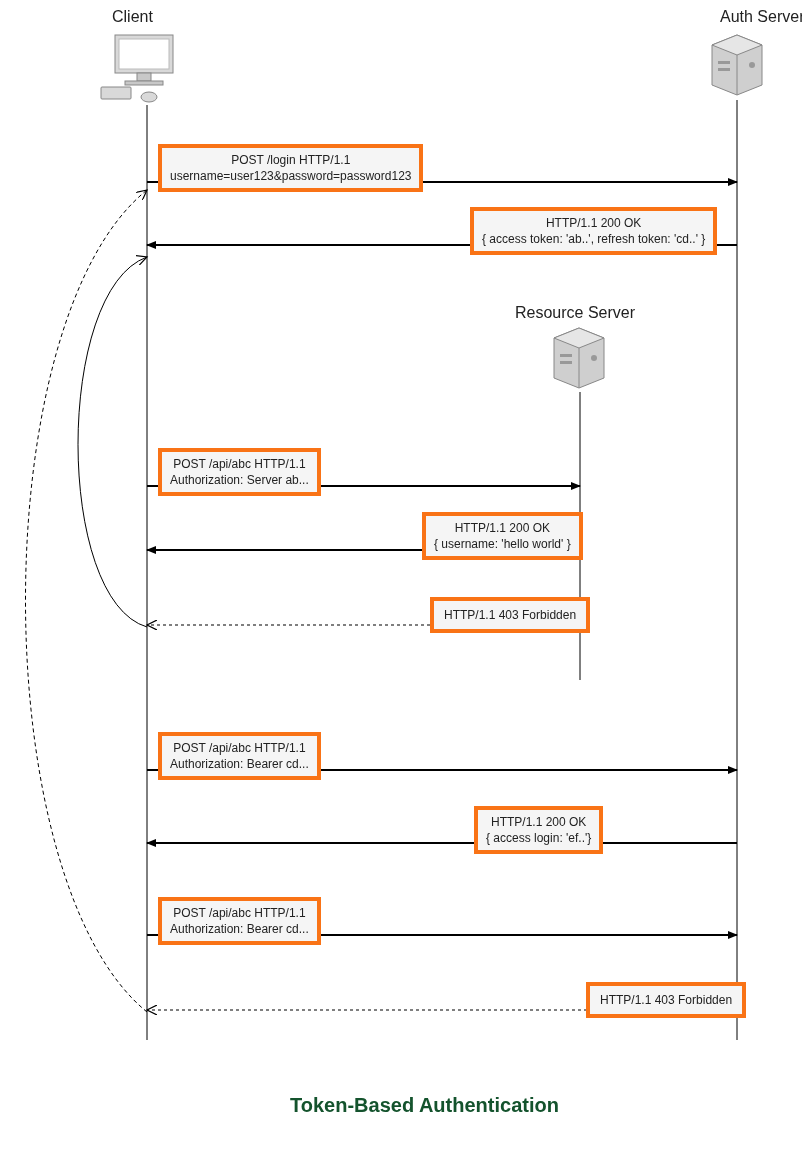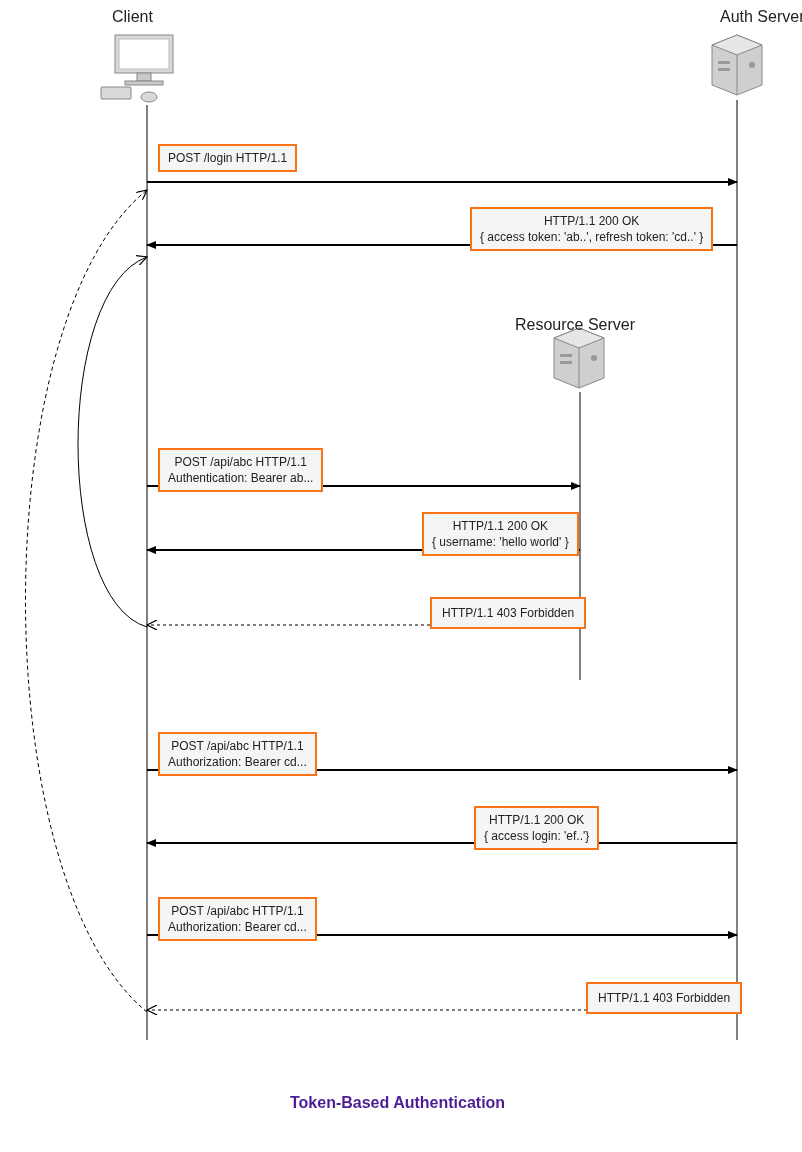--- a/index.html
+++ b/index.html
@@ -18,34 +18,34 @@
   }
   .actor-label {
     position: absolute;
     font-size: 16px;
     color: #222;
     white-space: nowrap;
   }
   .msg-box {
     position: absolute;
     background: #f5f5f5;
-    border: 2px solid #f97316;
+    border: 4px solid #f97316;
     padding: 4px 8px;
     font-size: 12px;
     line-height: 1.35;
     color: #222;
     text-align: center;
     white-space: nowrap;
   }
   .diagram-title {
     position: absolute;
-    font-size: 16px;
+    font-size: 20px;
     font-weight: bold;
     text-align: right;
-    color: #4c1d95;
+    color: #14532d;
   }
   svg.overlay {
     position: absolute;
     left: 0;
     top: 0;
   }
 </style>
 </head>
 <body>
 
@@ -110,34 +110,35 @@
 
     <line x1="737" y1="1010" x2="147" y2="1010" stroke="#000" stroke-width="1.2" stroke-dasharray="3 3" marker-end="url(#arrow-open)"></line>
 
     <path d="M 147 627 C 55 600, 55 290, 147 257" fill="none" stroke="#000" stroke-width="1" marker-end="url(#arrow-open)"></path>
 
     <path d="M 147 1012 C -15 880, -15 320, 147 190" fill="none" stroke="#000" stroke-width="1" stroke-dasharray="4 3" marker-end="url(#arrow-open)"></path>
   </svg>
 
   <div class="actor-label" style="left:112px; top:8px;">Client</div>
   <div class="actor-label" style="left:720px; top:8px;">Auth Server</div>
-  <div class="actor-label" style="left:515px; top:304px;margin-top:12px;">Resource Server</div>
+  <div class="actor-label" style="left:515px; top:304px;">Resource Server</div>
 
   <div class="msg-box" style="left:158px; top:144px;">
     <div>POST /login HTTP/1.1</div>
+    <div>username=user123&amp;password=password123</div>
   </div>
 
   <div class="msg-box" style="left:470px; top:207px;">
     <div>HTTP/1.1 200 OK</div>
     <div>{ access token: 'ab..', refresh token: 'cd..' }</div>
   </div>
 
   <div class="msg-box" style="left:158px; top:448px;">
     <div>POST /api/abc HTTP/1.1</div>
-    <div>Authentication: Bearer ab...</div>
+    <div>Authorization: Server ab...</div>
   </div>
 
   <div class="msg-box" style="left:422px; top:512px;">
     <div>HTTP/1.1 200 OK</div>
     <div>{ username: 'hello world' }</div>
   </div>
 
   <div class="msg-box" style="left:430px; top:597px; padding:6px 10px;">
     <div>HTTP/1.1 403 Forbidden</div>
   </div>

